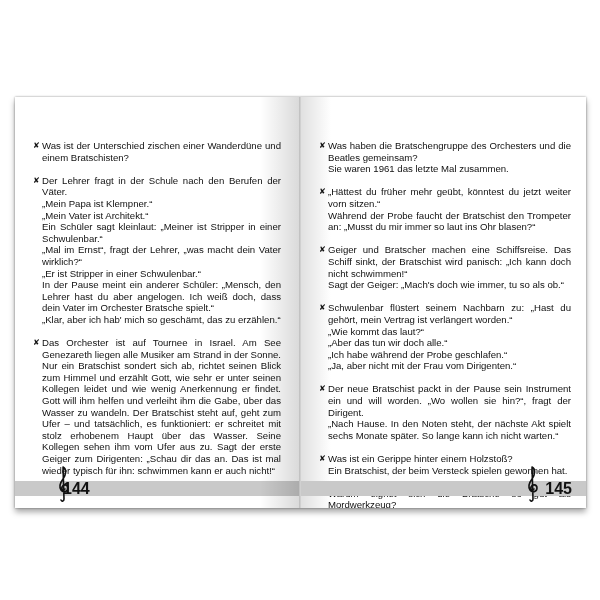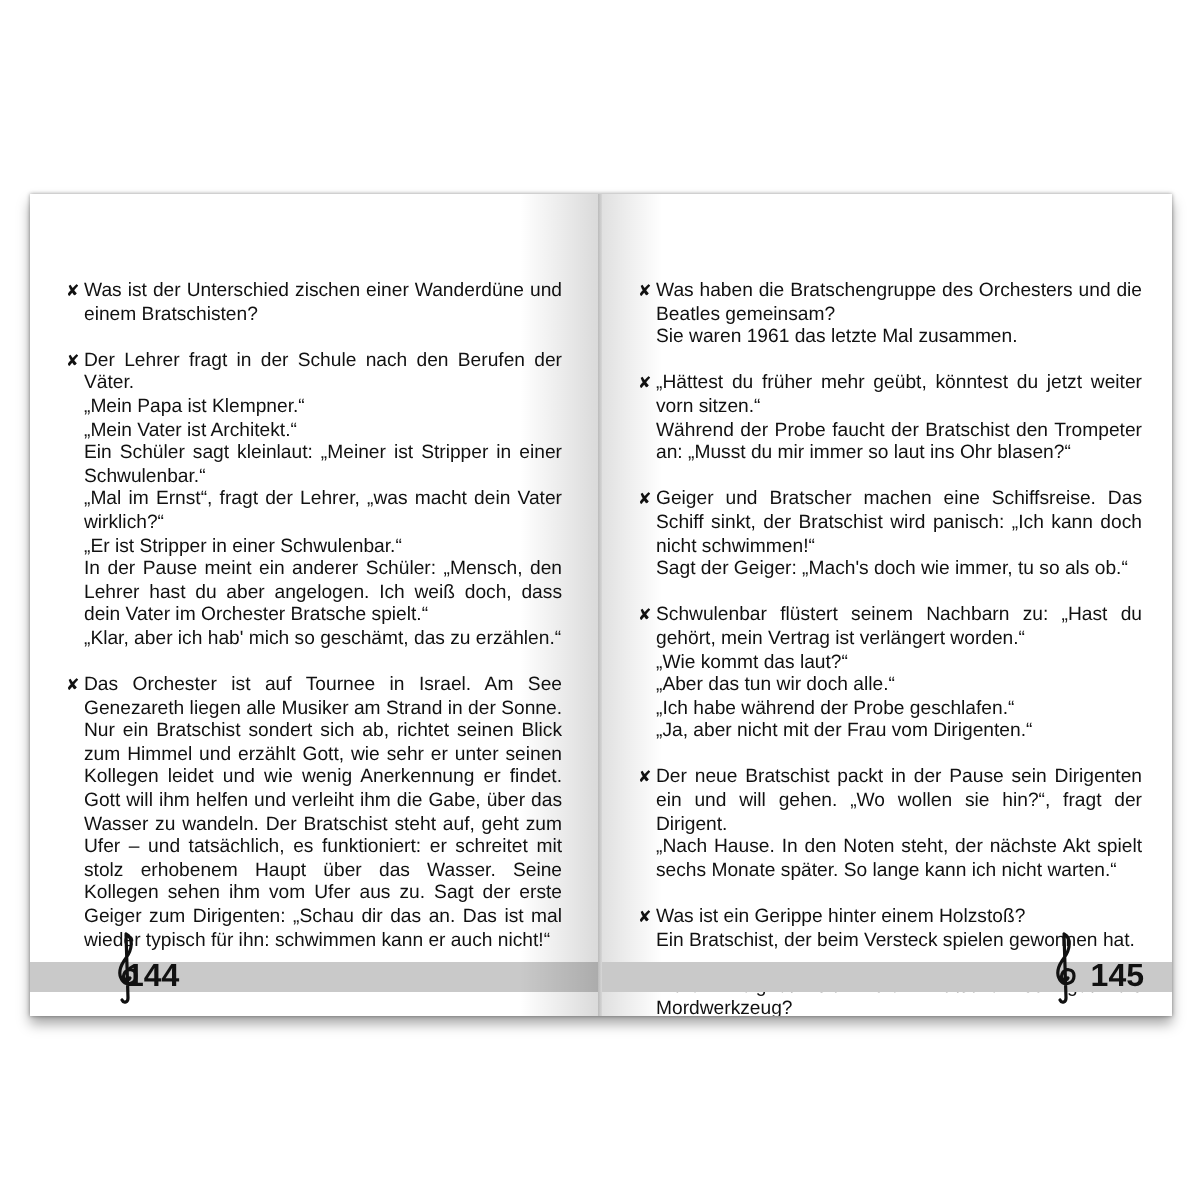--- a/index.html
+++ b/index.html
@@ -79,21 +79,21 @@
         <div class="joke">
           <span class="bullet">✘</span>
           <span class="line">Schwulenbar flüstert seinem Nachbarn zu: „Hast du gehört, mein Vertrag ist verlängert worden.“</span>
           <span class="line it">„Wie kommt das laut?“</span>
           <span class="line it">„Aber das tun wir doch alle.“</span>
           <span class="line it">„Ich habe während der Probe geschlafen.“</span>
           <span class="line it">„Ja, aber nicht mit der Frau vom Dirigenten.“</span>
         </div>
         <div class="joke">
           <span class="bullet">✘</span>
-          <span class="line">Der neue Bratschist packt in der Pause sein Dirigenten ein und will gehen. „Wo wollen sie hin?“, fragt der Dirigent.</span>
+          <span class="line">Der neue Bratschist packt in der Pause sein Instrument ein und will worden. „Wo wollen sie hin?“, fragt der Dirigent.</span>
           <span class="line it">„Nach Hause. In den Noten steht, der nächste Akt spielt sechs Monate später. So lange kann ich nicht warten.“</span>
         </div>
         <div class="joke">
           <span class="bullet">✘</span>
           <span class="line">Was ist ein Gerippe hinter einem Holzstoß?</span>
           <span class="line">Ein Bratschist, der beim Versteck spielen gewonnen hat.</span>
         </div>
         <div class="joke">
           <span class="bullet">✘</span>
           <span class="line">Warum eignet sich die Bratsche so gut als Mordwerkzeug?</span>

